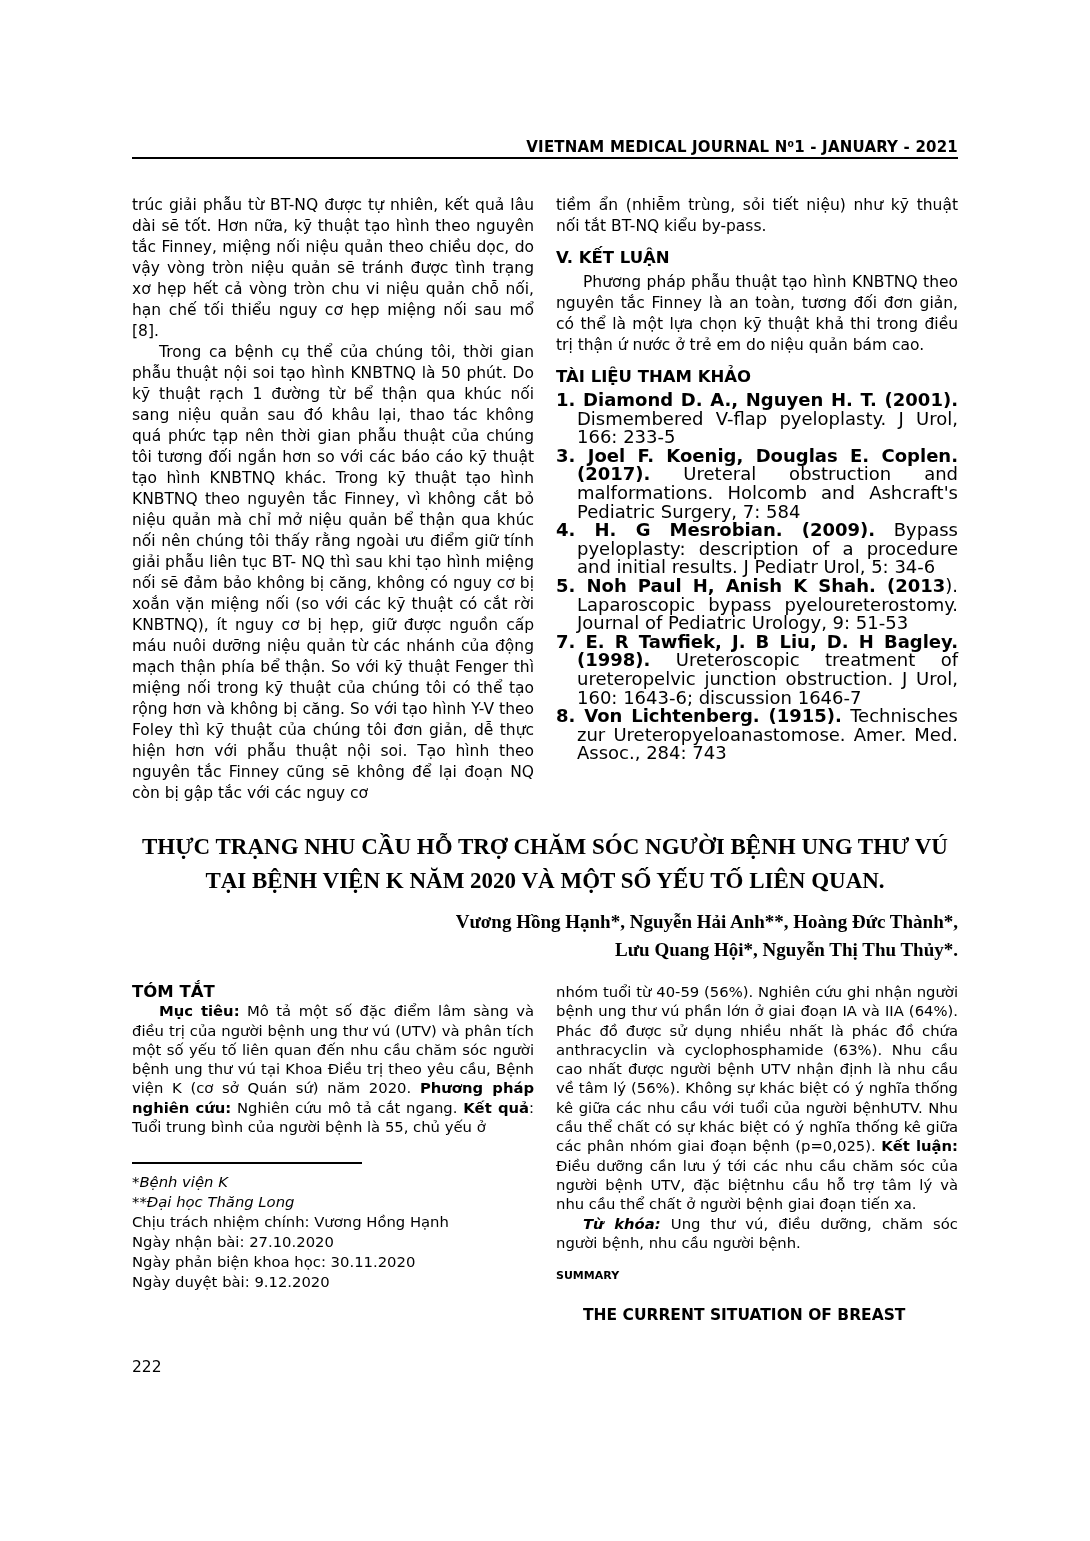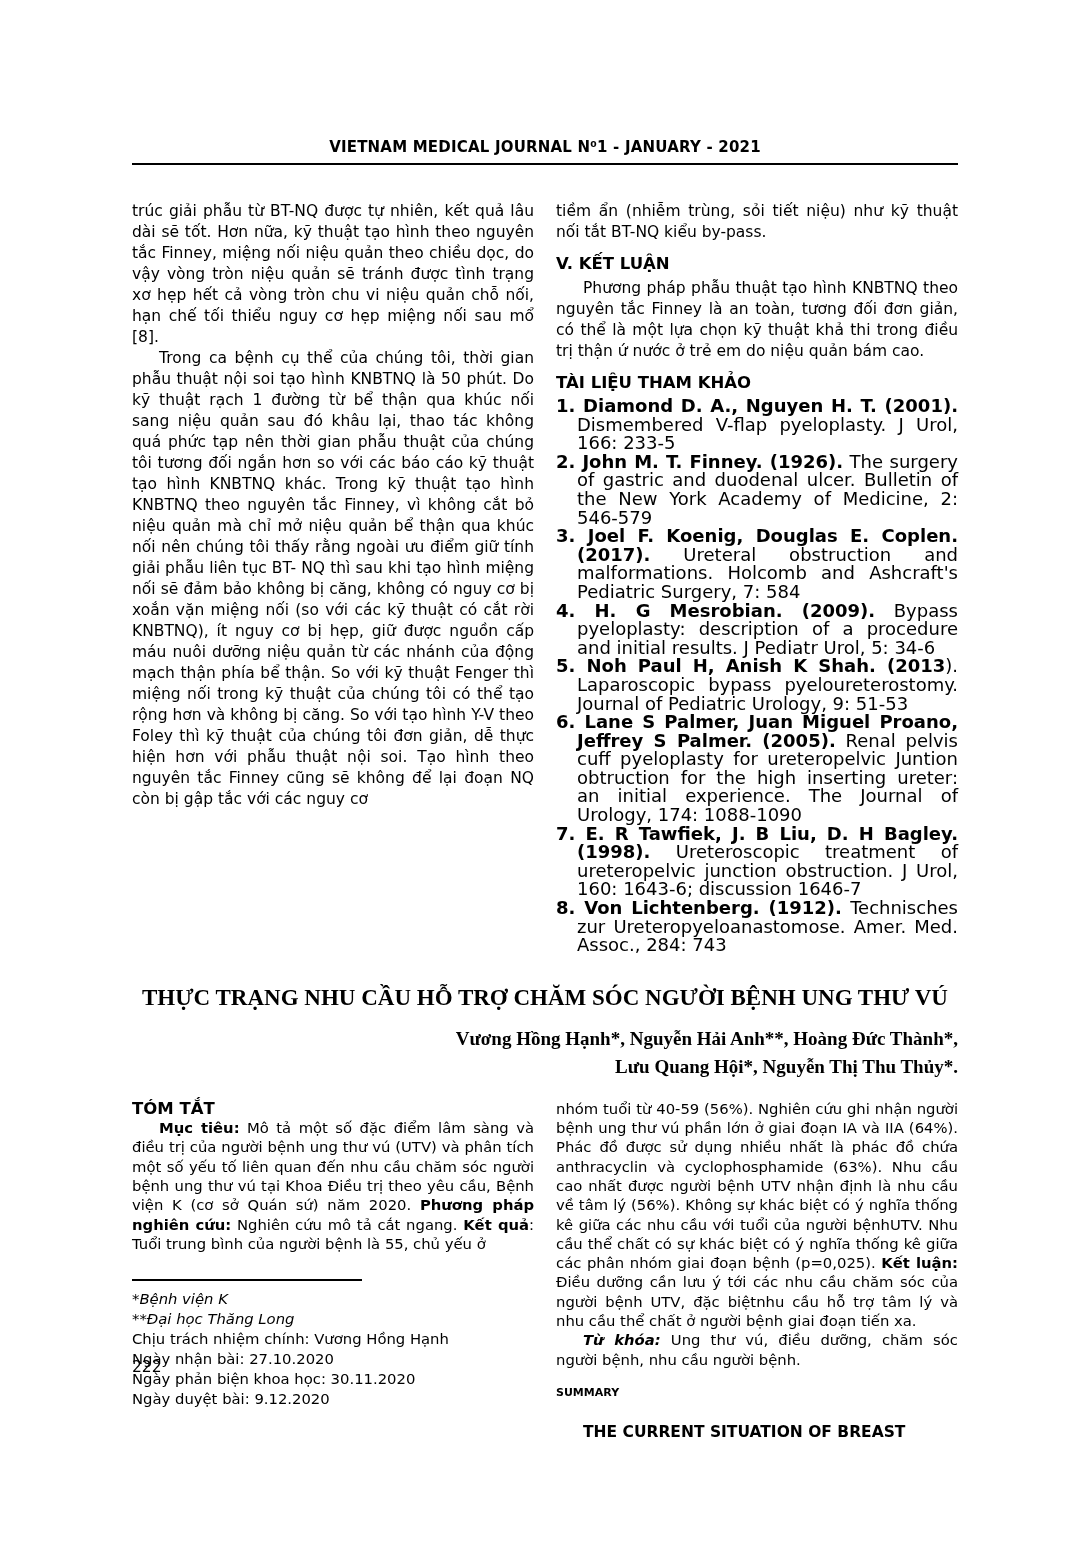--- a/index.html
+++ b/index.html
@@ -14,25 +14,25 @@
     font-family:"DejaVu Sans", sans-serif;
     overflow:hidden;
   }
   .content {
     position:absolute;
     left:132px;
     top:138px;
     width:826px;
   }
   .journal-header {
-    text-align:center;
+    text-align:right;
     font-weight:bold;
     font-size:15px;
     letter-spacing:0.2px;
-    padding-bottom:7px;
+    padding-bottom:1px;
     border-bottom:2px solid #000;
   }
   .cols {
     display:flex;
     gap:22px;
     margin-top:36px;
   }
   .col {
     flex:1;
     min-width:0;
@@ -142,33 +142,32 @@
       <div class="col">
         <p class="para">tiềm ẩn (nhiễm trùng, sỏi tiết niệu) như  kỹ thuật nối tắt BT-NQ kiểu by-pass.</p>
 
         <div class="sect-heading">V. KẾT LUẬN</div>
         <p class="para indent">Phương pháp phẫu thuật tạo hình KNBTNQ theo nguyên tắc Finney là an toàn, tương đối đơn giản, có thể là một lựa chọn kỹ thuật khả thi trong điều trị thận ứ nước ở trẻ em do niệu quản bám cao.</p>
 
         <div class="sect-heading">TÀI LIỆU THAM KHẢO</div>
 
         <div class="refs">
           <p class="ref"><b>1. Diamond D. A., Nguyen H. T. (2001).</b><span> Dismembered V-flap pyeloplasty. J Urol, 166: 233-5</span></p>
-          <p class="ref"><b>2. John M. T. Finney. (1926).</b><span> The surgery of gastric and duodenal ulcer. Bulletin of the New York Academy of Medicine, 2: 546-579</span></p>
           <p class="ref"><b>3. Joel F. Koenig, Douglas E. Coplen. (2017).</b><span> Ureteral obstruction and malformations. Holcomb and Ashcraft's Pediatric Surgery, 7: 584</span></p>
           <p class="ref"><b>4. H. G Mesrobian. (2009).</b><span> Bypass pyeloplasty: description of a procedure and initial results. J Pediatr Urol, 5: 34-6</span></p>
           <p class="ref"><b>5. Noh Paul H, Anish K Shah. (2013</b><span>). Laparoscopic bypass pyeloureterostomy. Journal of Pediatric Urology, 9: 51-53</span></p>
-          <p class="ref"><b>6. Lane S Palmer, Juan Miguel Proano, Jeffrey S Palmer. (2005).</b><span> Renal pelvis cuff pyeloplasty for ureteropelvic Juntion obtruction for the high inserting ureter: an initial experience. The Journal of Urology, 174: 1088-1090</span></p>
           <p class="ref"><b>7. E. R Tawfiek, J. B Liu, D. H Bagley. (1998).</b><span> Ureteroscopic treatment of ureteropelvic junction obstruction. J Urol, 160: 1643-6; discussion 1646-7</span></p>
-          <p class="ref"><b>8. Von Lichtenberg. (1912).</b><span> Technisches zur Ureteropyeloanastomose. Amer. Med. Assoc., 284: 743</span></p>
+          <p class="ref"><b>8. Von Lichtenberg. (1915).</b><span> Technisches zur Ureteropyeloanastomose. Amer. Med. Assoc., 284: 743</span></p>
         </div>
       </div>
     </div>
 
     <div class="art-title">
       <div>THỰC TRẠNG NHU CẦU HỖ TRỢ CHĂM SÓC NGƯỜI BỆNH UNG THƯ VÚ</div>
+      <div>TẠI BỆNH VIỆN K NĂM 2020 VÀ MỘT SỐ YẾU TỐ LIÊN QUAN.</div>
     </div>
 
     <div class="authors">
       <div>Vương Hồng Hạnh*, Nguyễn Hải Anh**, Hoàng Đức Thành*,</div>
       <div>Lưu Quang Hội*, Nguyễn Thị Thu Thủy*.</div>
     </div>
 
     <div class="cols2">
 
       <div class="col2">

